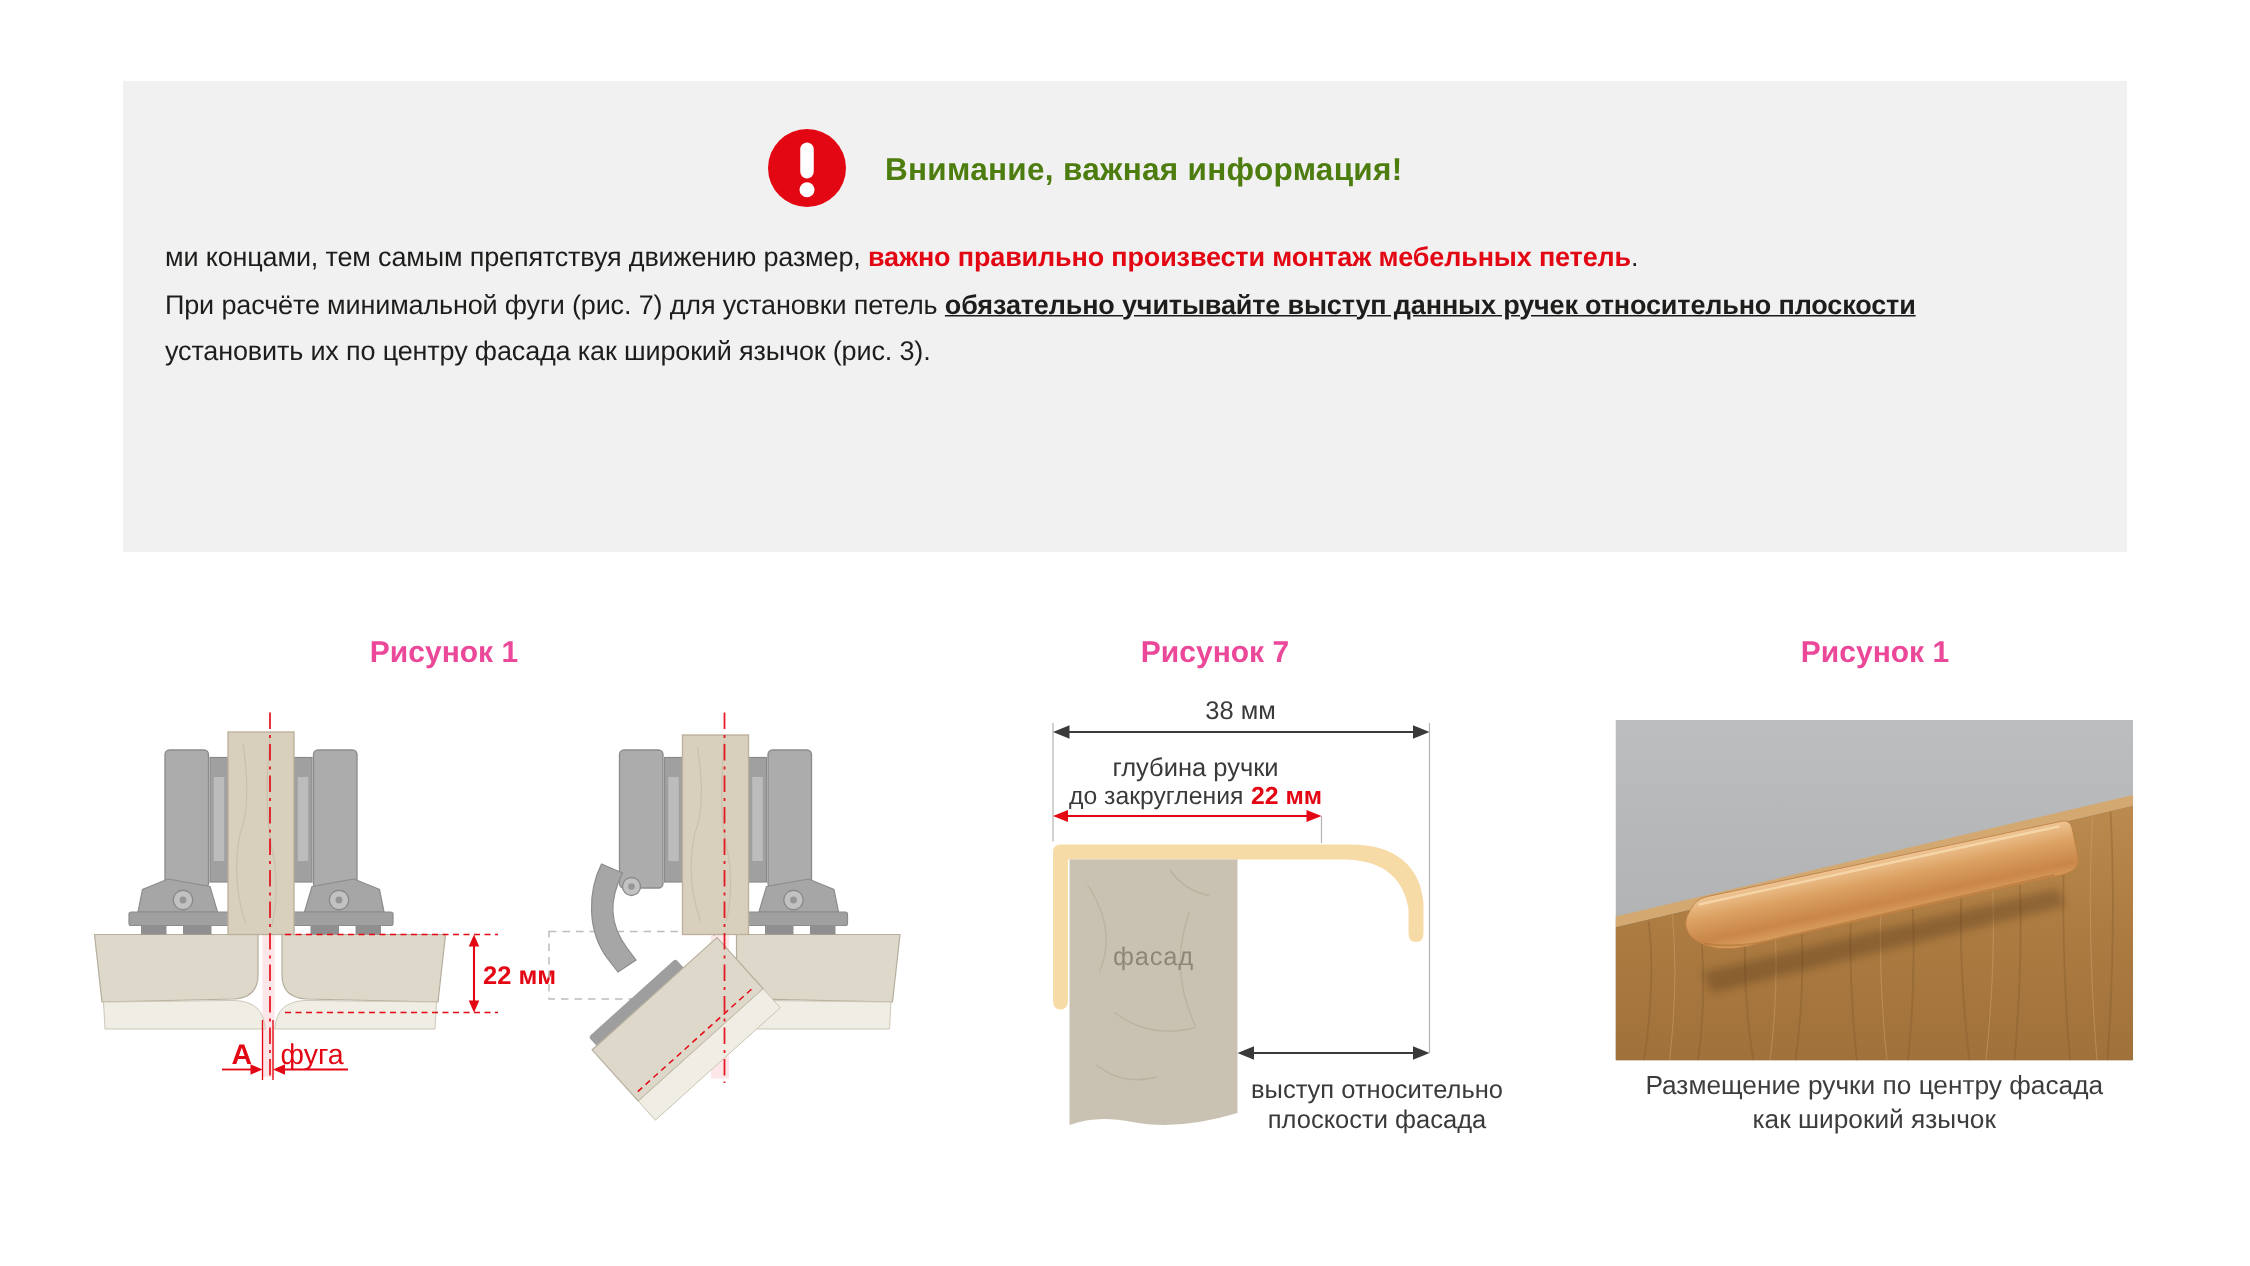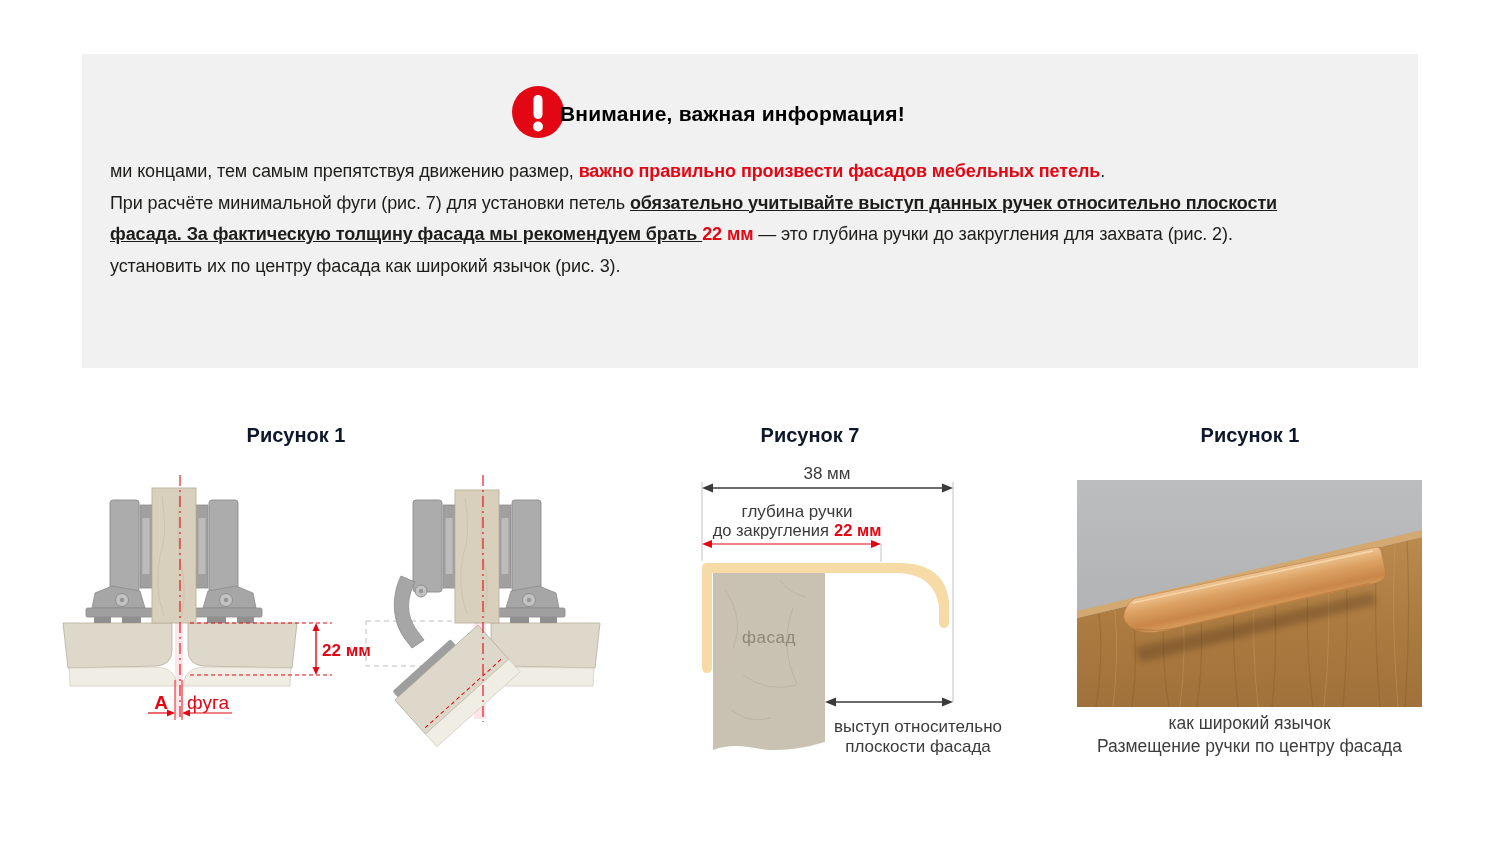--- a/index.html
+++ b/index.html
@@ -2,26 +2,26 @@
 <html><head>
 <meta charset="utf-8">
 <style>
   html,body{margin:0;padding:0;}
   body{
     width:1500px;height:844px;position:relative;background:#ffffff;
     font-family:"Liberation Sans",sans-serif;color:#1d1d1b;overflow:hidden;
   }
   .notice-panel{position:absolute;left:82px;top:54px;width:1336px;height:314px;background:#f1f1f1;}
   .notice-icon{position:absolute;left:430px;top:32px;width:52px;height:52px;}
-  .notice-title{position:absolute;left:478px;top:48px;font-size:21px;font-weight:bold;color:#000000;letter-spacing:.2px;white-space:nowrap;text-align:right;}
+  .notice-title{position:absolute;left:508px;top:48px;font-size:21px;font-weight:bold;color:#4d7c0f;letter-spacing:.2px;white-space:nowrap;text-align:right;}
   .notice-body{position:absolute;left:28px;top:102px;font-size:18px;letter-spacing:-.1px;color:#1d1d1b;}
   .tline{height:31.5px;line-height:31.5px;white-space:nowrap;}
   .b{font-weight:bold;text-decoration:underline;}
   .rb{font-weight:bold;color:#e30613;}
-  .fig-title{position:absolute;top:424px;width:220px;text-align:center;font-size:20px;font-weight:bold;color:#0f172a;}
+  .fig-title{position:absolute;top:424px;width:220px;text-align:center;font-size:20px;font-weight:bold;color:#ec4899;}
   #fig1-title{left:186px;}
   #fig2-title{left:700px;}
   #fig3-title{left:1140px;}
   .fig-svg{position:absolute;}
   #fig1-svg{left:40px;top:460px;}
   #fig2-svg{left:685px;top:460px;}
   #fig3-photo{left:1077px;top:480px;}
   .fig3-caption{position:absolute;left:1067px;top:712px;width:365px;text-align:center;
     font-size:17.5px;line-height:23px;color:#3d3d3d;}
   svg text{font-family:"Liberation Sans",sans-serif;}
@@ -35,23 +35,22 @@
   <div class="notice-icon">
     <svg width="52" height="52" viewBox="0 0 52 52">
       <circle cx="26" cy="26" r="26" fill="#e30613"></circle>
       <rect x="21.5" y="9" width="9" height="24" rx="4.5" fill="#ffffff"></rect>
       <circle cx="26" cy="40.5" r="5" fill="#ffffff"></circle>
     </svg>
   </div>
   <div class="notice-title">Внимание, важная информация!</div>
 
   <div class="notice-body">
-    <div class="tline"><span class="n">ми концами, тем самым препятствуя движению размер, </span><span class="rb">важно правильно произвести фасадов мебельных петель</span><span class="n">.</span></div>
+    <div class="tline"><span class="n">ми концами, тем самым препятствуя движению размер, </span><span class="rb">важно правильно произвести монтаж мебельных петель</span><span class="n">.</span></div>
     <div class="tline"><span class="n">При расчёте минимальной фуги (рис. 7) для установки петель </span><span class="b">обязательно учитывайте выступ данных ручек относительно плоскости</span></div>
-    <div class="tline"><span class="b">фасада. За фактическую толщину фасада мы рекомендуем брать </span><span class="rb">22 мм</span><span class="n"> — это глубина ручки до закругления для захвата (рис. 2).</span></div>
     <div class="tline"><span class="n">установить их по центру фасада как широкий язычок (рис. 3).</span></div>
   </div>
 </div>
 
 <div class="fig-title" id="fig1-title">Рисунок 1</div>
 <div class="fig-title" id="fig2-title">Рисунок 7</div>
 <div class="fig-title" id="fig3-title">Рисунок 1</div>
 
 <svg class="fig-svg" id="fig1-svg" width="620" height="300" viewBox="0 0 620 300">
   <defs>
@@ -217,15 +216,15 @@
 
   <polygon points="58,168 295,112 300,124 64,182" fill="#3c230a" opacity="0.28" filter="url(#soft)"></polygon>
 
   <g transform="translate(41,122) rotate(-12)">
     <path d="M 20,0 L 262,0 Q 268,0 268,6 L 268,26 Q 268,34 256,35 L 40,38 Q 16,38 6,26 Q -2,16 8,6 Q 13,0 20,0 Z" fill="url(#copperGrad)" stroke="#b87a40" stroke-width="0.5"></path>
     <path d="M 14,4 L 260,3" stroke="#f7dcb2" stroke-width="1.6" opacity="0.8" fill="none"></path>
     <path d="M 12,30 Q 34,39 62,37 L 250,34" stroke="#a96f33" stroke-width="1.2" opacity="0.55" fill="none"></path>
   </g>
 </svg>
 <div class="fig3-caption">
+  <div>Размещение ручки по центру фасада</div>
   <div>как широкий язычок</div>
-  <div>Размещение ручки по центру фасада</div>
 </div>
 
 </body></html>

